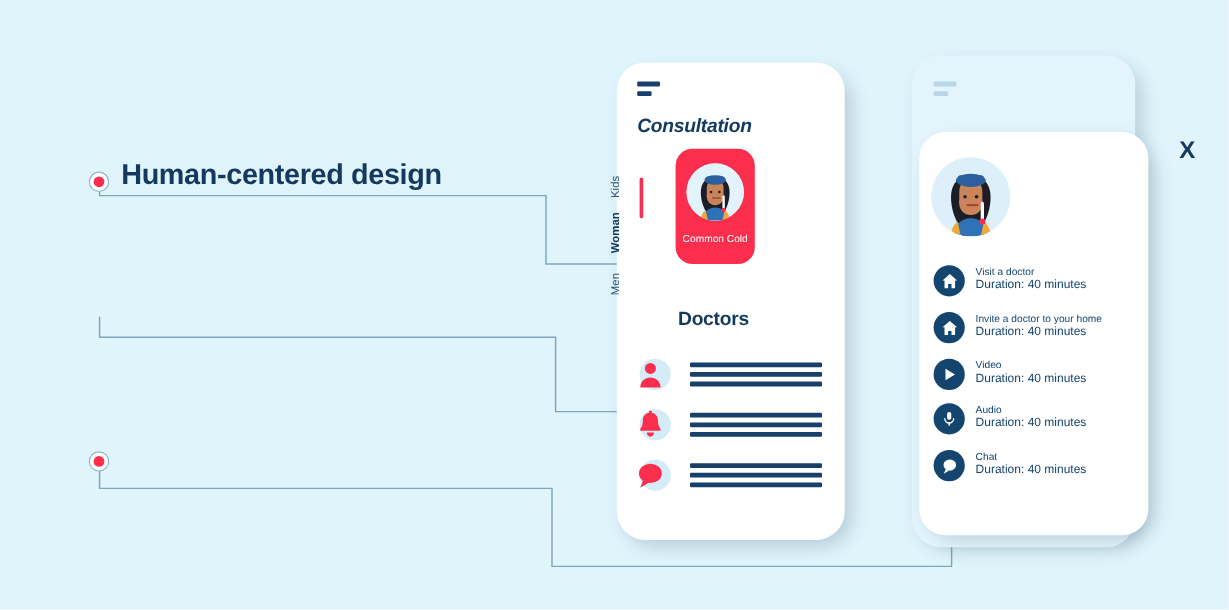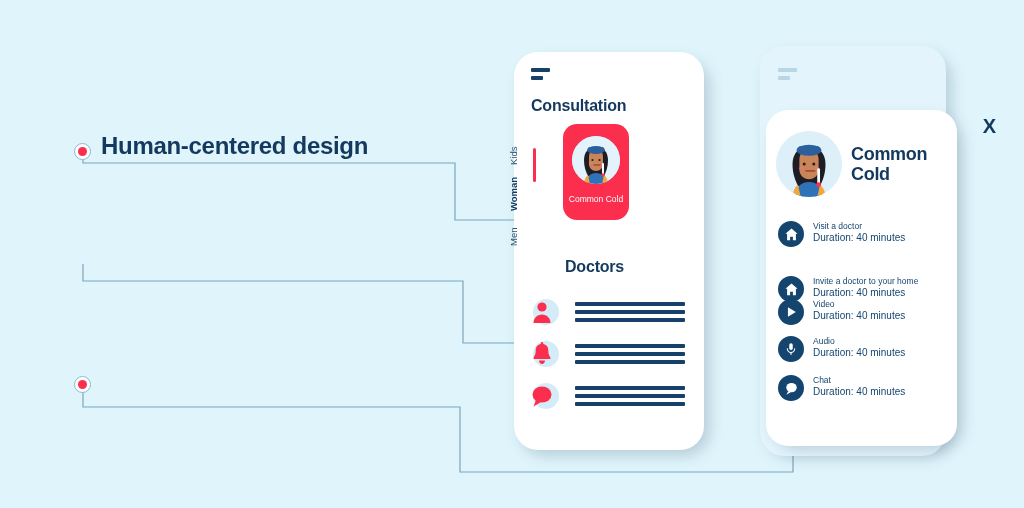--- a/index.html
+++ b/index.html
@@ -188,21 +188,21 @@
   </div>
 
   <div class="phone-shadow" style="left:520px; top:60px; width:190px; height:396px;"></div>
   <div class="phone-left"></div>
 
   <div class="menu-icon" style="left:531px; top:68px;">
     <span></span>
       <span></span>
   </div>
 
-  <div class="section-title" style="left:531px; top:97px;">Consultation</div>
+  <div class="section-title" style="left:531px; top:97px;font-style:italic;">Consultation</div>
 
   <div class="vtabs">
     <span class="vtab" style="left:6px; top:36px;">Kids</span>
     <span class="vtab active" style="left:6px; top:82px;">Woman</span>
     <span class="vtab" style="left:6px; top:117px;">Men</span>
   </div>
   <div class="vtab-underline"></div>
 
   <div class="ccard" style="left:563px; top:124px;">
     <div class="ccard-avatar">
@@ -302,38 +302,34 @@
       <ellipse cx="29.5" cy="27" rx="1.8" ry="1.2" fill="#ea7a7a" opacity="0.55"></ellipse>
       <path d="M22 29h6" stroke="#a3483b" stroke-width="1.4" stroke-linecap="round"></path>
       <path d="M14 48c0-7 4-11 10-11s10 4 10 11z" fill="#2f72b8"></path>
       <path d="M12 48c0-4 1.5-7 4-9l2 9z" fill="#f0a83a"></path>
       <path d="M36 48c0-4-1.5-7-4-9l-2 9z" fill="#f0a83a"></path>
       <rect x="30" y="27" width="2" height="12" rx="1" fill="#ffffff"></rect>
       <circle cx="31" cy="39" r="1.8" fill="#fb2e4e"></circle>
     </svg>
   </div>
 
-  <div class="sheet-title">
-    <div>Common</div>
-    <div>Cold</div>
-  </div>
 
   <div class="svc-row" style="left:778px; top:221px;">
     <span class="svc-icon">
       <svg width="15" height="15" viewBox="0 0 16 16">
           <path d="M8 1.5L1.5 7.2h1.8V14h3.2v-3.6h3V14h3.2V7.2h1.8z" fill="#ffffff"></path>
         </svg>
     </span>
     <span class="svc-text">
       <span class="svc-name">Visit a doctor</span>
       <span class="svc-dur">Duration: 40 minutes</span>
     </span>
   </div>
 
-  <div class="svc-row" style="left:778px; top:260px;margin-top:16px;">
+  <div class="svc-row" style="left:778px; top:260px;">
     <span class="svc-icon">
       <svg width="15" height="15" viewBox="0 0 16 16">
           <path d="M8 1.5L1.5 7.2h1.8V14h3.2v-3.6h3V14h3.2V7.2h1.8z" fill="#ffffff"></path>
         </svg>
     </span>
     <span class="svc-text">
       <span class="svc-name">Invite a doctor to your home</span>
       <span class="svc-dur">Duration: 40 minutes</span>
     </span>
   </div>

